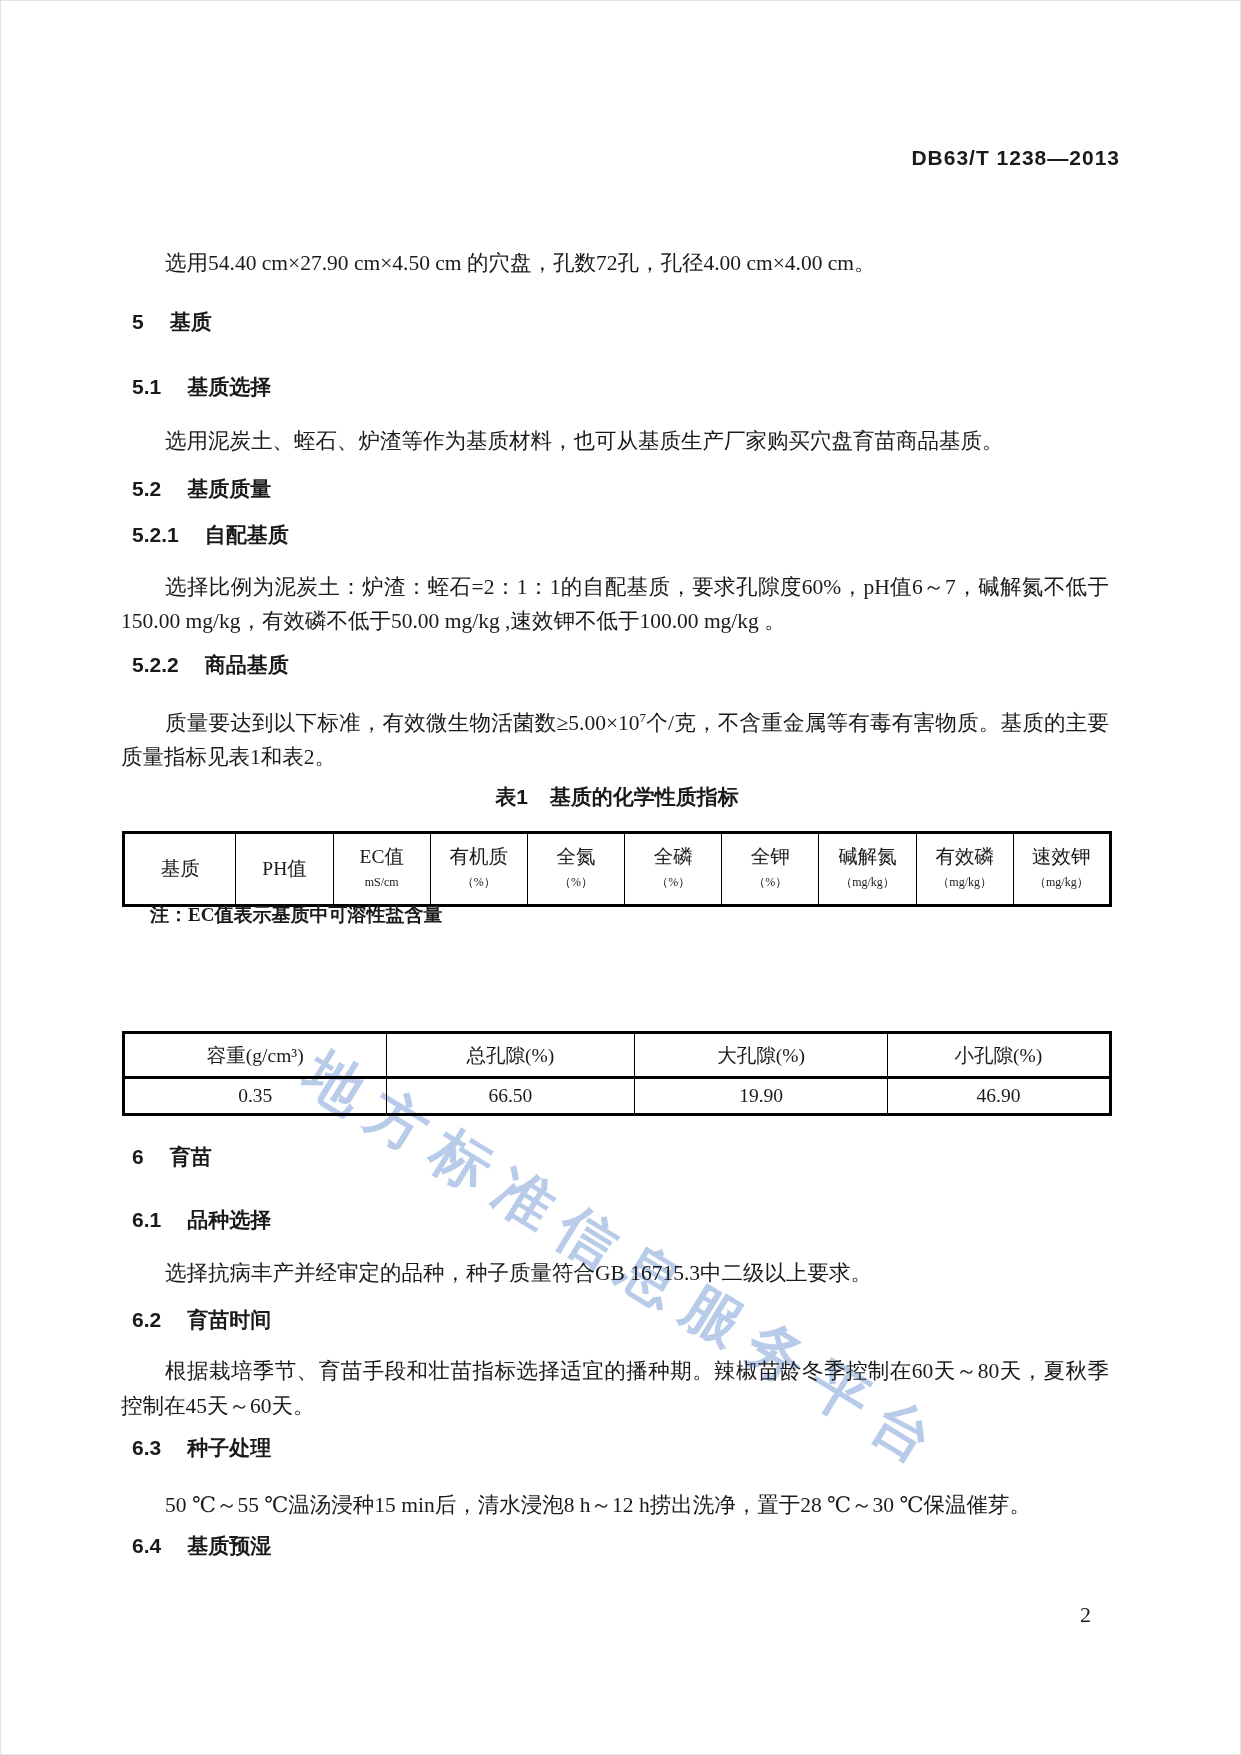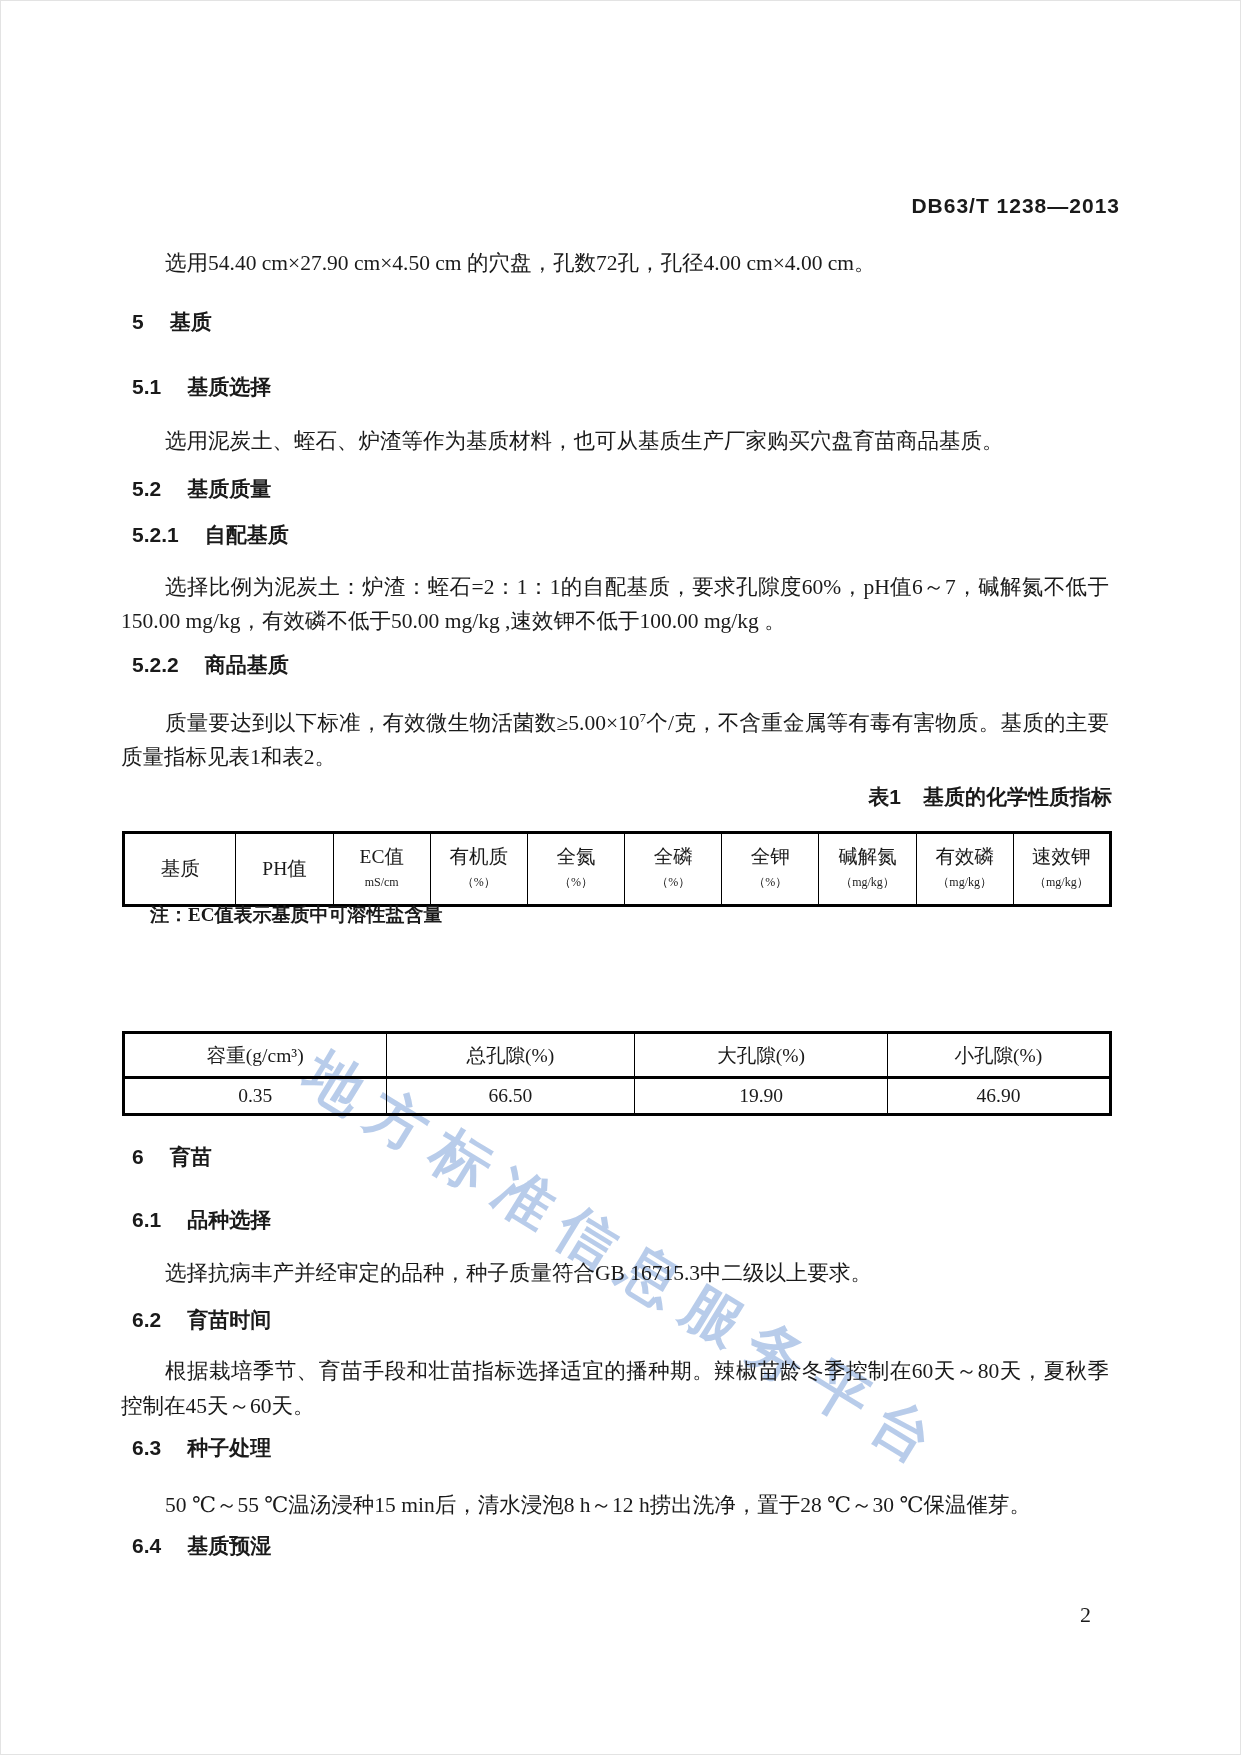--- a/index.html
+++ b/index.html
@@ -11,37 +11,36 @@
     font-family:"Liberation Serif","DejaVu Serif",serif;
     color:#1a1a1a;
     box-shadow:inset 0 0 0 1px #e3e3e3;
   }
   .abs{position:absolute;}
   .doc-header{
     top:146px;right:121px;
     font-family:"Liberation Sans","DejaVu Sans",sans-serif;
     font-size:21px;font-weight:bold;letter-spacing:1px;
     font-stretch:condensed;
-    margin-top:48px;
   }
   .h{
     left:132px;width:990px;
     font-family:"Liberation Sans","DejaVu Sans",sans-serif;
     font-weight:bold;font-size:21px;line-height:24px;
     white-space:nowrap;
   }
   .h .ht{margin-left:26px;}
   .p{
     left:121px;width:988px;
     font-size:21.5px;line-height:34px;
     text-indent:44px;text-align:justify;
   }
   .p sup{font-size:13px;}
   .caption{
-    left:122px;width:990px;text-align:right;
+    left:122px;width:990px;text-align:center;
     font-family:"Liberation Sans","DejaVu Sans",sans-serif;
     font-weight:bold;font-size:21px;
   }
   .caption .ct{margin-left:22px;}
   .tbl{
     border-collapse:collapse;
     table-layout:fixed;
     left:122px;width:990px;
     font-size:19.5px;
   }

